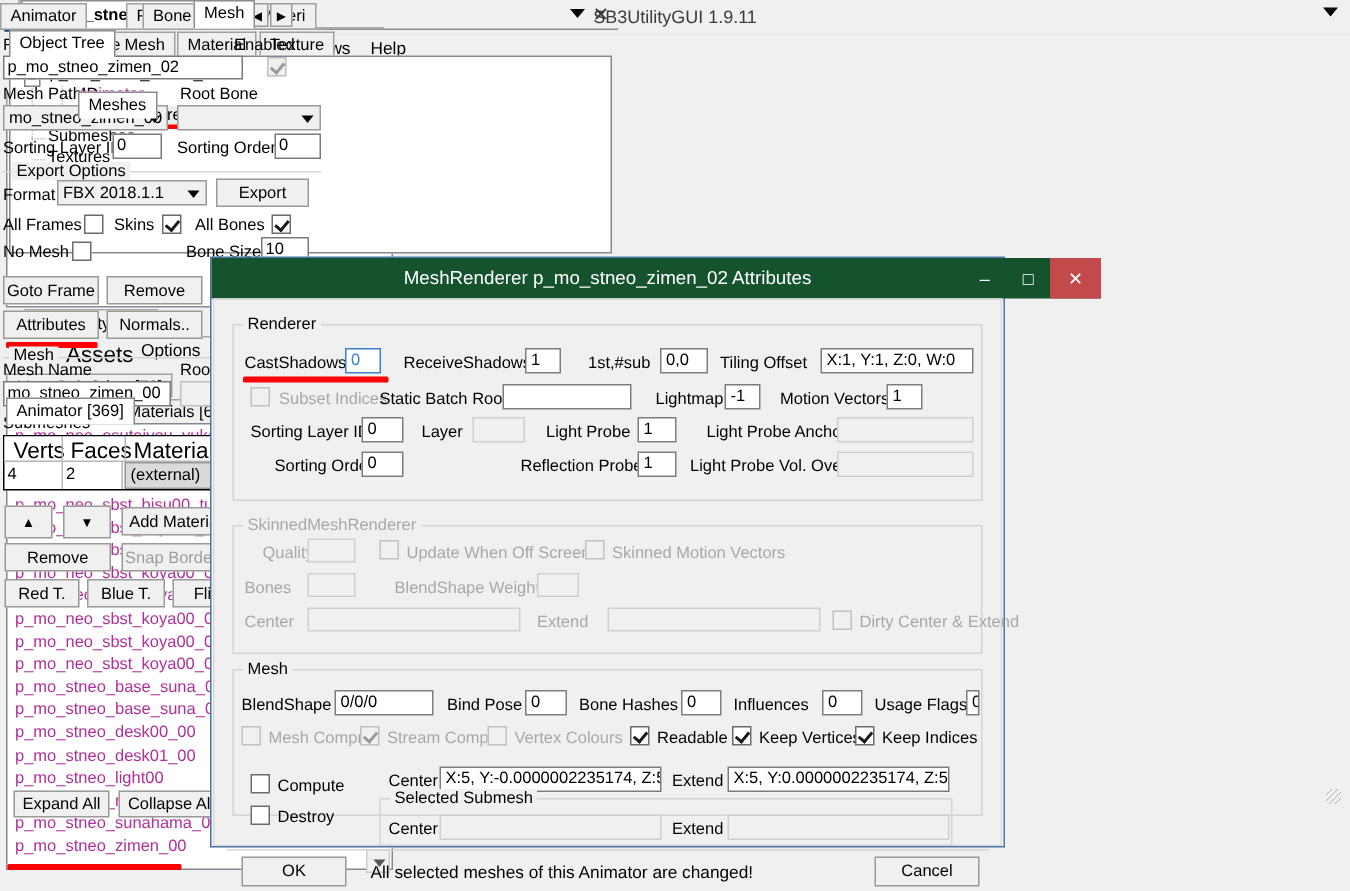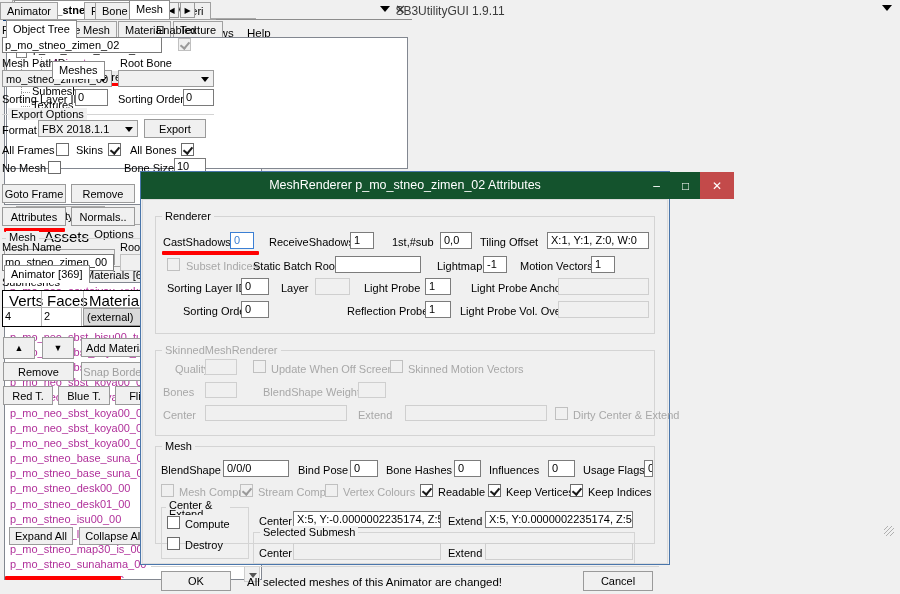--- a/index.html
+++ b/index.html
@@ -199,21 +199,20 @@
         <div class="meshitem">p_mo_neo_sbst_koya00_013</div>
         <div class="meshitem">p_mo_neo_sbst_koya00_014</div>
         <div class="meshitem">p_mo_neo_sbst_koya00_031</div>
         <div class="meshitem">p_mo_neo_sbst_koya00_034</div>
         <div class="meshitem">p_mo_neo_sbst_koya00_035</div>
         <div class="meshitem">p_mo_neo_sbst_koya00_036</div>
         <div class="meshitem">p_mo_stneo_base_suna_00</div>
         <div class="meshitem">p_mo_stneo_base_suna_01</div>
         <div class="meshitem">p_mo_stneo_desk00_00</div>
         <div class="meshitem">p_mo_stneo_desk01_00</div>
-        <div class="meshitem">p_mo_stneo_isu00_00</div>
         <div class="meshitem">p_mo_stneo_light00</div>
         <div class="meshitem">p_mo_stneo_map30_is_00</div>
         <div class="meshitem">p_mo_stneo_sunahama_00</div>
         <div class="meshitem">p_mo_stneo_zimen_00</div>
       </div>
   </div>
 
   <div style="position:absolute;left:244px;top:566px;width:16px;height:16px;background:#f0f0f0;border:1px solid #cdcdcd;box-sizing:border-box;">
     <div style="position:absolute;left:4px;top:6px;width:0;height:0;border-left:4px solid transparent;border-right:4px solid transparent;border-top:5px solid #555;"></div>
   </div>
@@ -485,23 +484,20 @@
       <div class="dlbl dim" style="left:115px;top:286px;">Stream Compr.</div>
       <div class="cbx ro" style="left:182px;top:284px;"></div>
       <div class="dlbl dim" style="left:200px;top:286px;">Vertex Colours</div>
       <div class="cbx on" style="left:277px;top:284px;"></div>
       <div class="dlbl" style="left:295px;top:286px;">Readable</div>
       <div class="cbx on" style="left:345px;top:284px;"></div>
       <div class="dlbl" style="left:363px;top:286px;">Keep Vertices</div>
       <div class="cbx on" style="left:427px;top:284px;"></div>
       <div class="dlbl" style="left:445px;top:286px;">Keep Indices</div>
 
-      <div class="grp" style="left:18px;top:307px;width:88px;height:52px;">
-        <span class="gt" style="top:-7px;left:4px;line-height:9px;width:58px;white-space:normal;overflow:hidden;height:14px;display:block;">Center &amp; Extend</span>
-      </div>
       <div class="cbx" style="left:24px;top:316px;"></div>
       <div class="dlbl" style="left:42px;top:318px;">Compute</div>
       <div class="cbx" style="left:24px;top:337px;"></div>
       <div class="dlbl" style="left:42px;top:339px;">Destroy</div>
 
       <div class="dlbl" style="left:116px;top:315px;">Center</div>
       <div class="dfld" style="left:150px;top:311px;width:148px;height:17px;">X:5, Y:-0.0000002235174, Z:5</div>
       <div class="dlbl" style="left:305px;top:315px;">Extend</div>
       <div class="dfld" style="left:342px;top:311px;width:148px;height:17px;">X:5, Y:0.0000002235174, Z:5</div>
 

